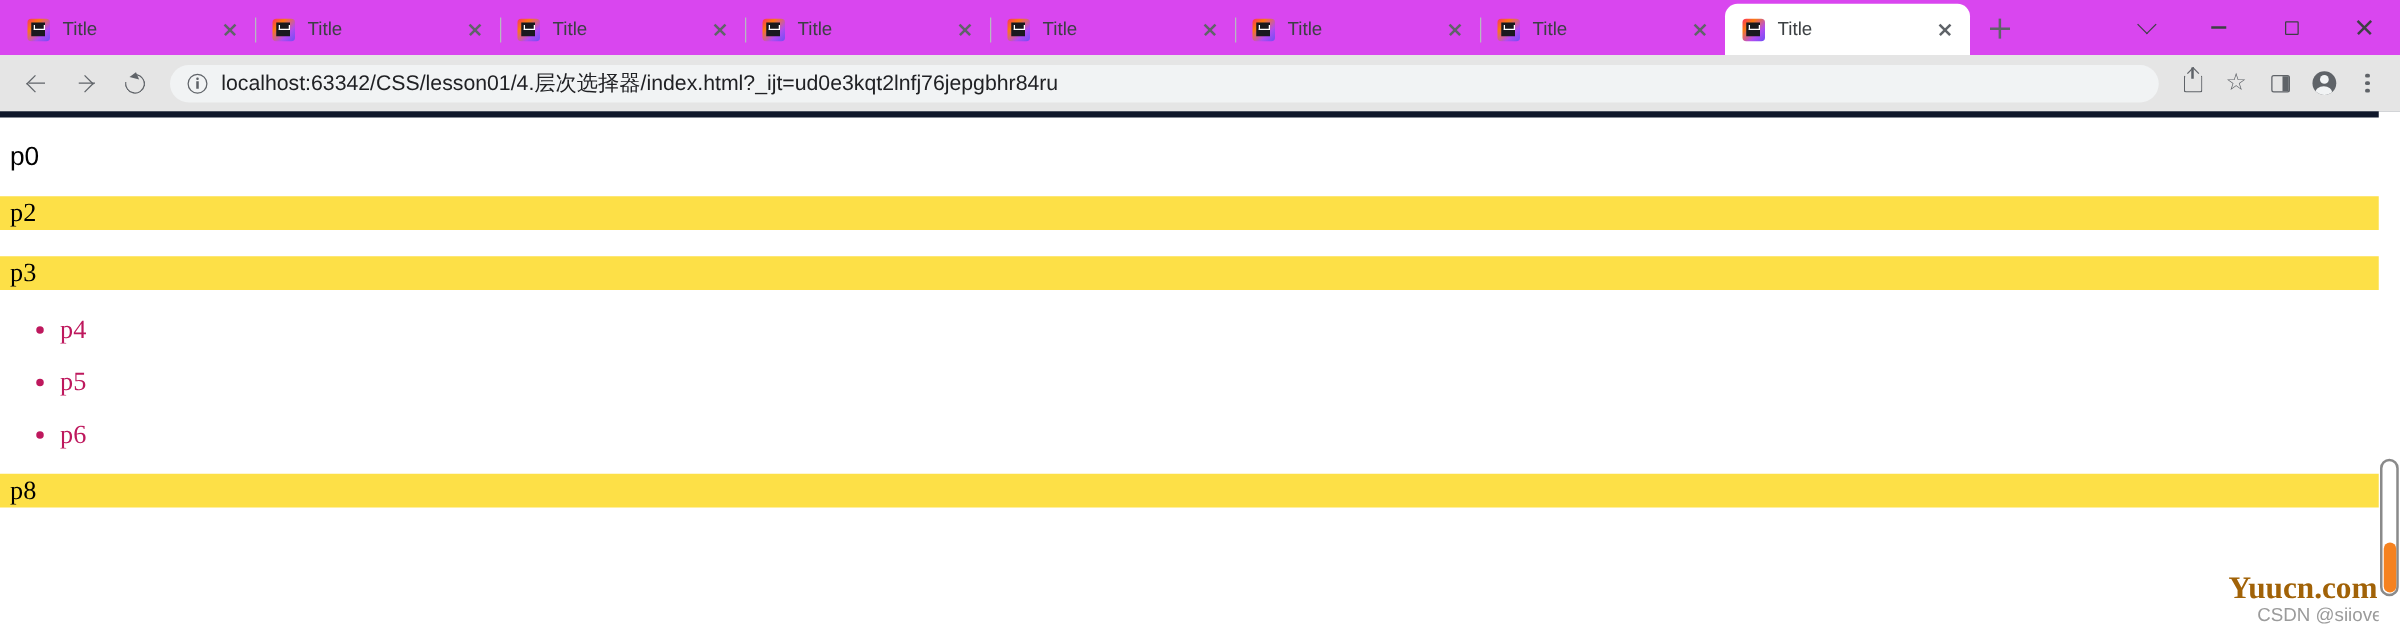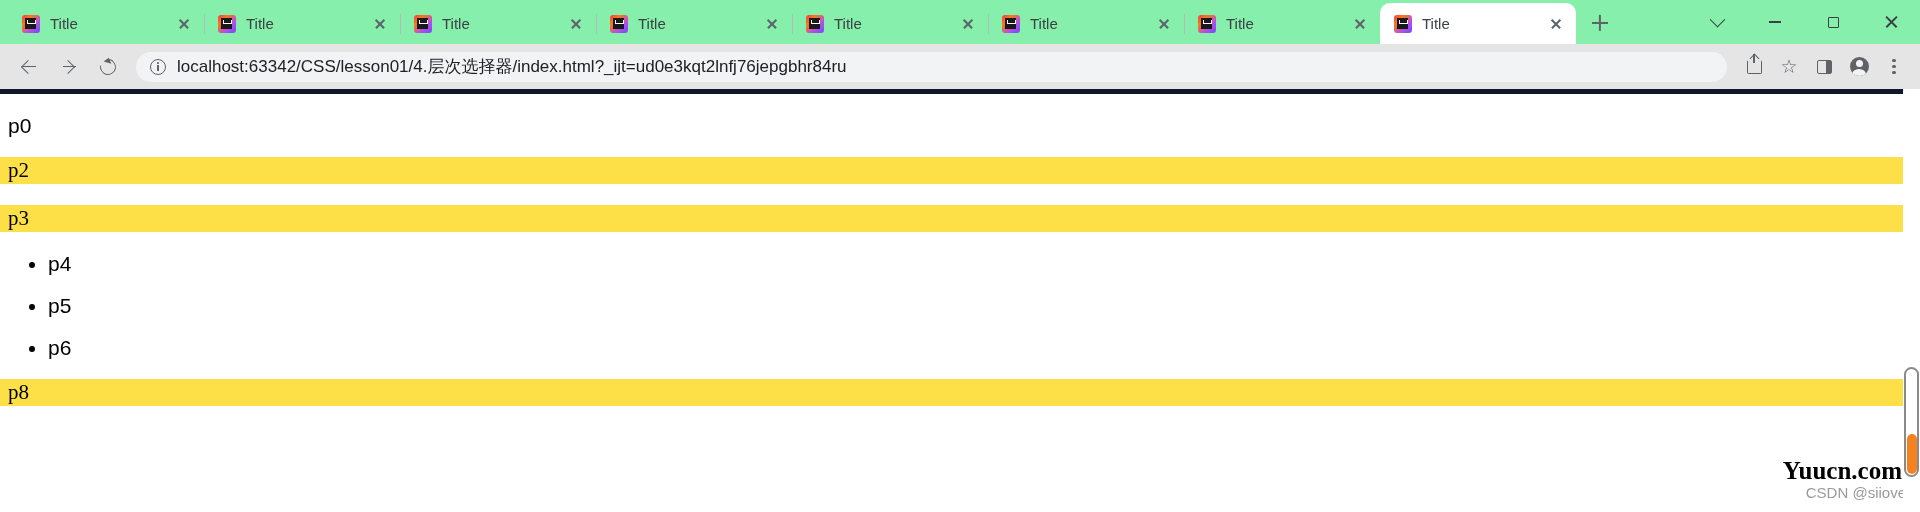--- a/index.html
+++ b/index.html
@@ -8,21 +8,21 @@
     font-family: "Liberation Sans", sans-serif;
     overflow: hidden;
     background: #ffffff;
   }
 
   
   .browser { width: 1920px; height: 512px; position: relative; background: #fff; }
 
   .tabstrip {
     height: 44px;
-    background: #86efac;
+    background: #d946ef;
     display: flex;
     align-items: flex-end;
     padding-left: 8px;
     position: relative;
   }
 
   .tab {
     width: 196px;
     height: 41px;
     display: flex;
@@ -322,34 +322,35 @@
     padding-bottom: 3px;
     font-family: Liberation Serif, serif;
   }
   ul.list {
     margin: 21px 0 21px 0;
     padding-left: 48px;
     list-style: disc;
   }
   ul.list li {
     font-size: 21px;
-    color: #000000;
+    color: #be185d;
     margin: 21px 0;
     line-height: 1;
+    font-family: Liberation Serif, serif;
   }
 
   
   .wm-yuucn {
     position: absolute;
     right: 18px;
     top: 363px;
     font-family: "Liberation Serif", serif;
     font-weight: bold;
     font-size: 25px;
-    color: #000000;
+    color: #a16207;
     letter-spacing: 0px;
     pointer-events: none;
   }
   .wm-csdn {
     position: absolute;
     right: 14px;
     bottom: 11px;
     font-size: 15px;
     color: #9b9b9b;
     pointer-events: none;

